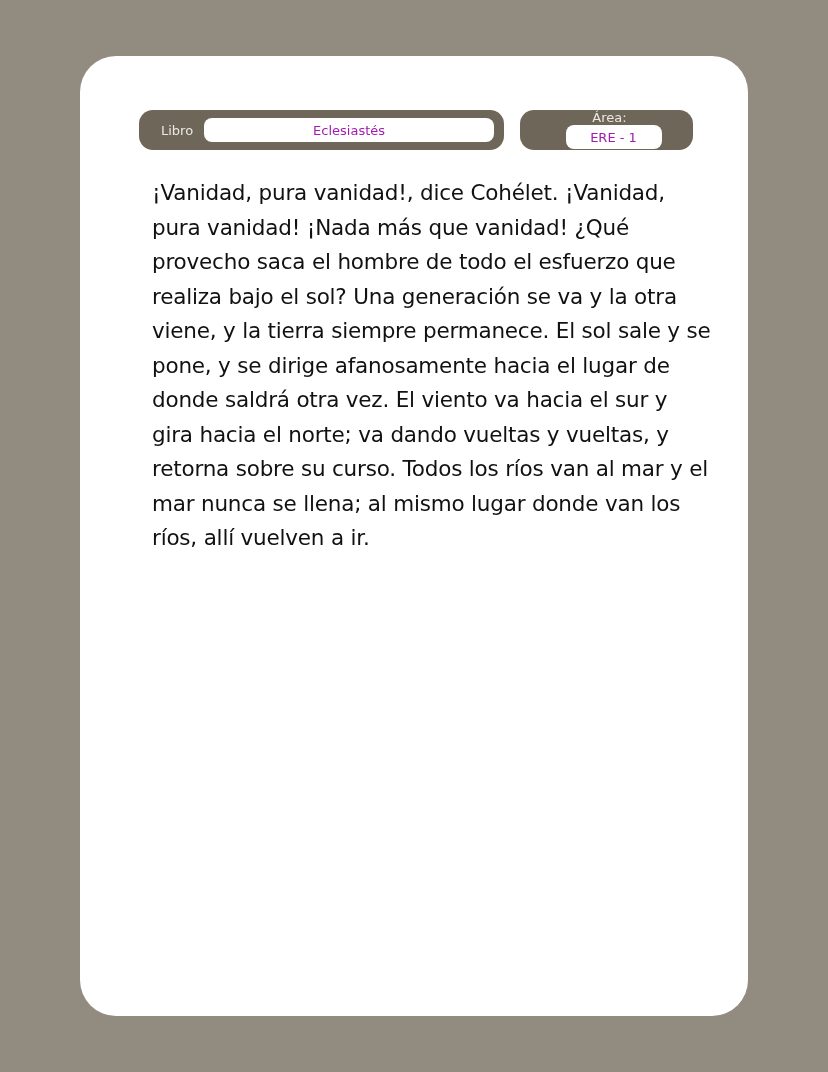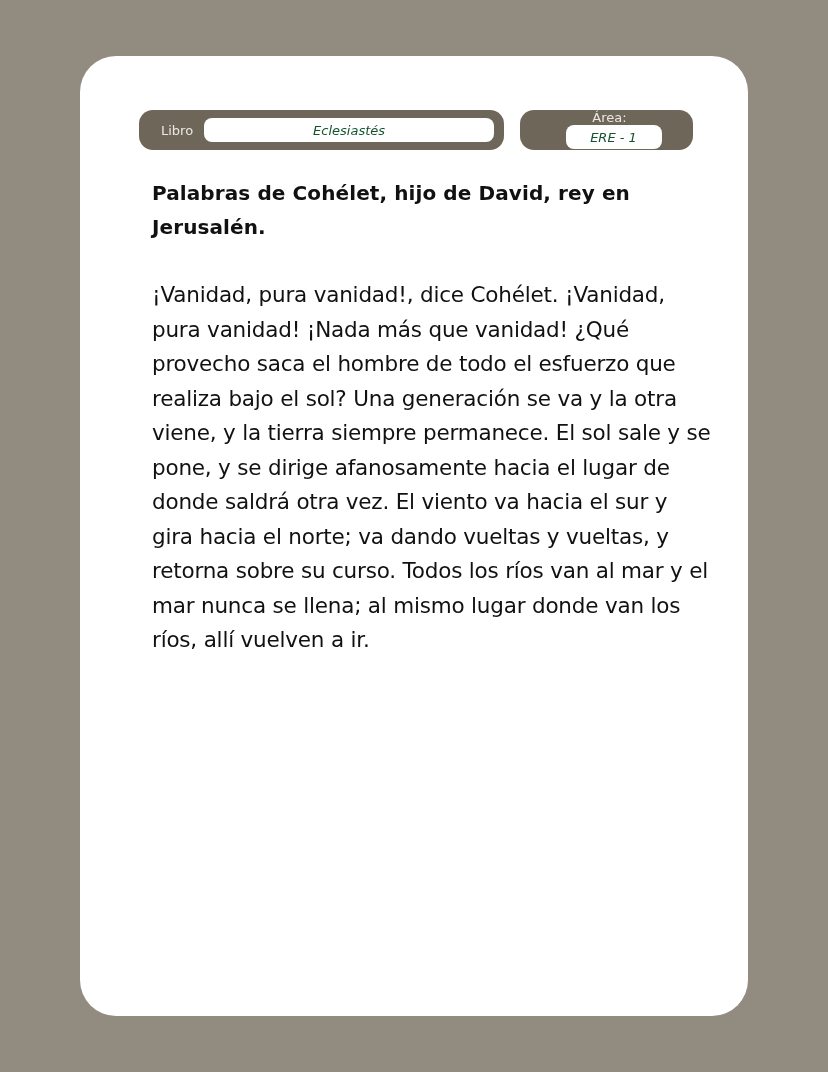--- a/index.html
+++ b/index.html
@@ -48,25 +48,24 @@
     font-size: 13px;
     white-space: nowrap;
   }
   .pill-field {
     background: #ffffff;
     border-radius: 8px;
     height: 24px;
     display: flex;
     align-items: center;
     justify-content: center;
-    color: #14532d;
+    color: #a21caf;
     font-family: "DejaVu Sans", sans-serif;
     font-size: 13px;
     box-sizing: border-box;
-    font-style: italic;
   }
   .pill-libro .pill-field {
     margin-left: 11px;
     flex: 1;
   }
   .pill-area .pill-field {
     margin-left: 8px;
     width: 96px;
     text-align: center;
   }
@@ -101,17 +100,16 @@
     <span class="pill-label">Libro</span>
     <div class="pill-field">Eclesiastés</div>
   </div>
 
   <div class="pill pill-area">
     <span class="pill-label">Área:</span>
     <div class="pill-field">ERE - 1</div>
   </div>
 
   <div class="content">
-    <p class="heading">Palabras de Cohélet, hijo de David, rey en Jerusalén.</p>
     <p class="para">¡Vanidad, pura vanidad!, dice Cohélet. ¡Vanidad, pura vanidad! ¡Nada más que vanidad! ¿Qué provecho saca el hombre de todo el esfuerzo que realiza bajo el sol? Una generación se va y la otra viene, y la tierra siempre permanece. El sol sale y se pone, y se dirige afanosamente hacia el lugar de donde saldrá otra vez. El viento va hacia el sur y gira hacia el norte; va dando vueltas y vueltas, y retorna sobre su curso. Todos los ríos van al mar y el mar nunca se llena; al mismo lugar donde van los ríos, allí vuelven a ir.</p>
   </div>
 
 </div>
 
 </body></html>

